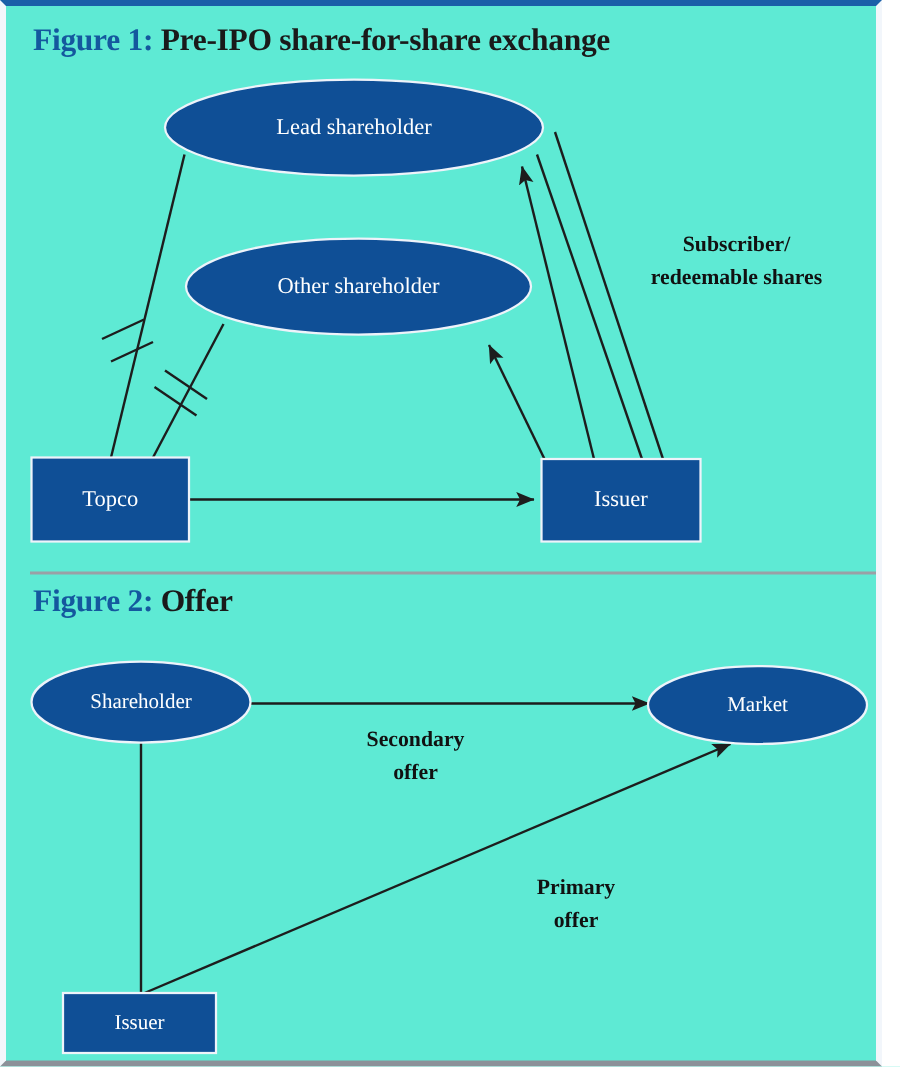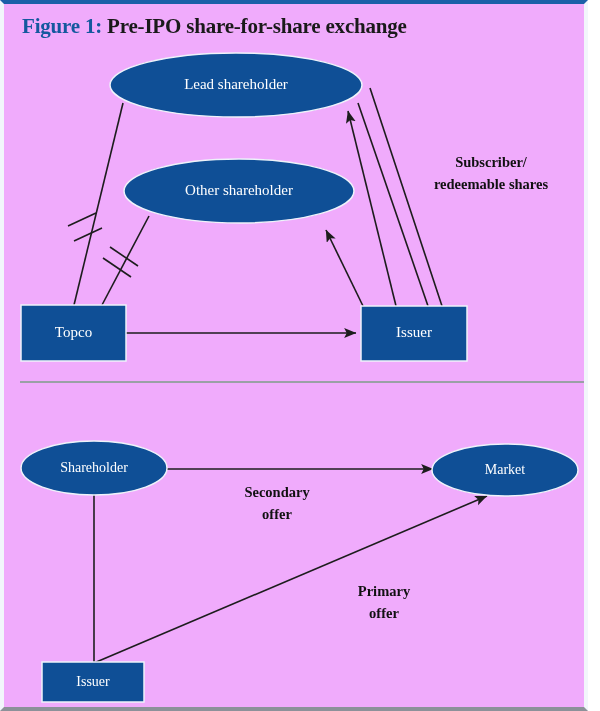--- a/index.html
+++ b/index.html
@@ -7,21 +7,21 @@
     padding: 0;
     background: #ffffff;
   }
   body {
     font-family: "Liberation Serif", "DejaVu Serif", serif;
   }
   #figure-panel {
     position: relative;
     width: 588px;
     height: 711px;
-    background: #f0abfc;
+    background: #5eead4;
     box-sizing: border-box;
     border-top: 4px solid #1b5fa8;
     border-left: 4px solid #f2f6fb;
     border-right: 4px solid #f2f6fb;
     border-bottom: 4px solid #8c9199;
     overflow: hidden;
   }
   .fig-title {
     position: absolute;
     left: 18px;
@@ -91,20 +91,24 @@
 
 <div id="figure-panel">
 
   <div class="fig-title" id="title-1">
     <span class="fig-num">Figure 1:</span>
     <span>Pre-IPO share-for-share exchange</span>
   </div>
 
   <div id="figure-divider"></div>
 
+  <div class="fig-title" id="title-2">
+    <span class="fig-num">Figure 2:</span>
+    <span>Offer</span>
+  </div>
 
   <svg class="svg-layer" viewBox="0 0 600 711" xmlns="http://www.w3.org/2000/svg">
     <defs>
       <marker id="arrowhead" markerWidth="9" markerHeight="9" refX="7.4" refY="3.1" orient="auto" markerUnits="strokeWidth">
         <path d="M0,0 L7.6,3.1 L0,6.2 L1.6,3.1 z" fill="#1d1d1d"></path>
       </marker>
     </defs>
 
     <g>
       <line class="edge-line" x1="70" y1="301" x2="119" y2="99"></line>

